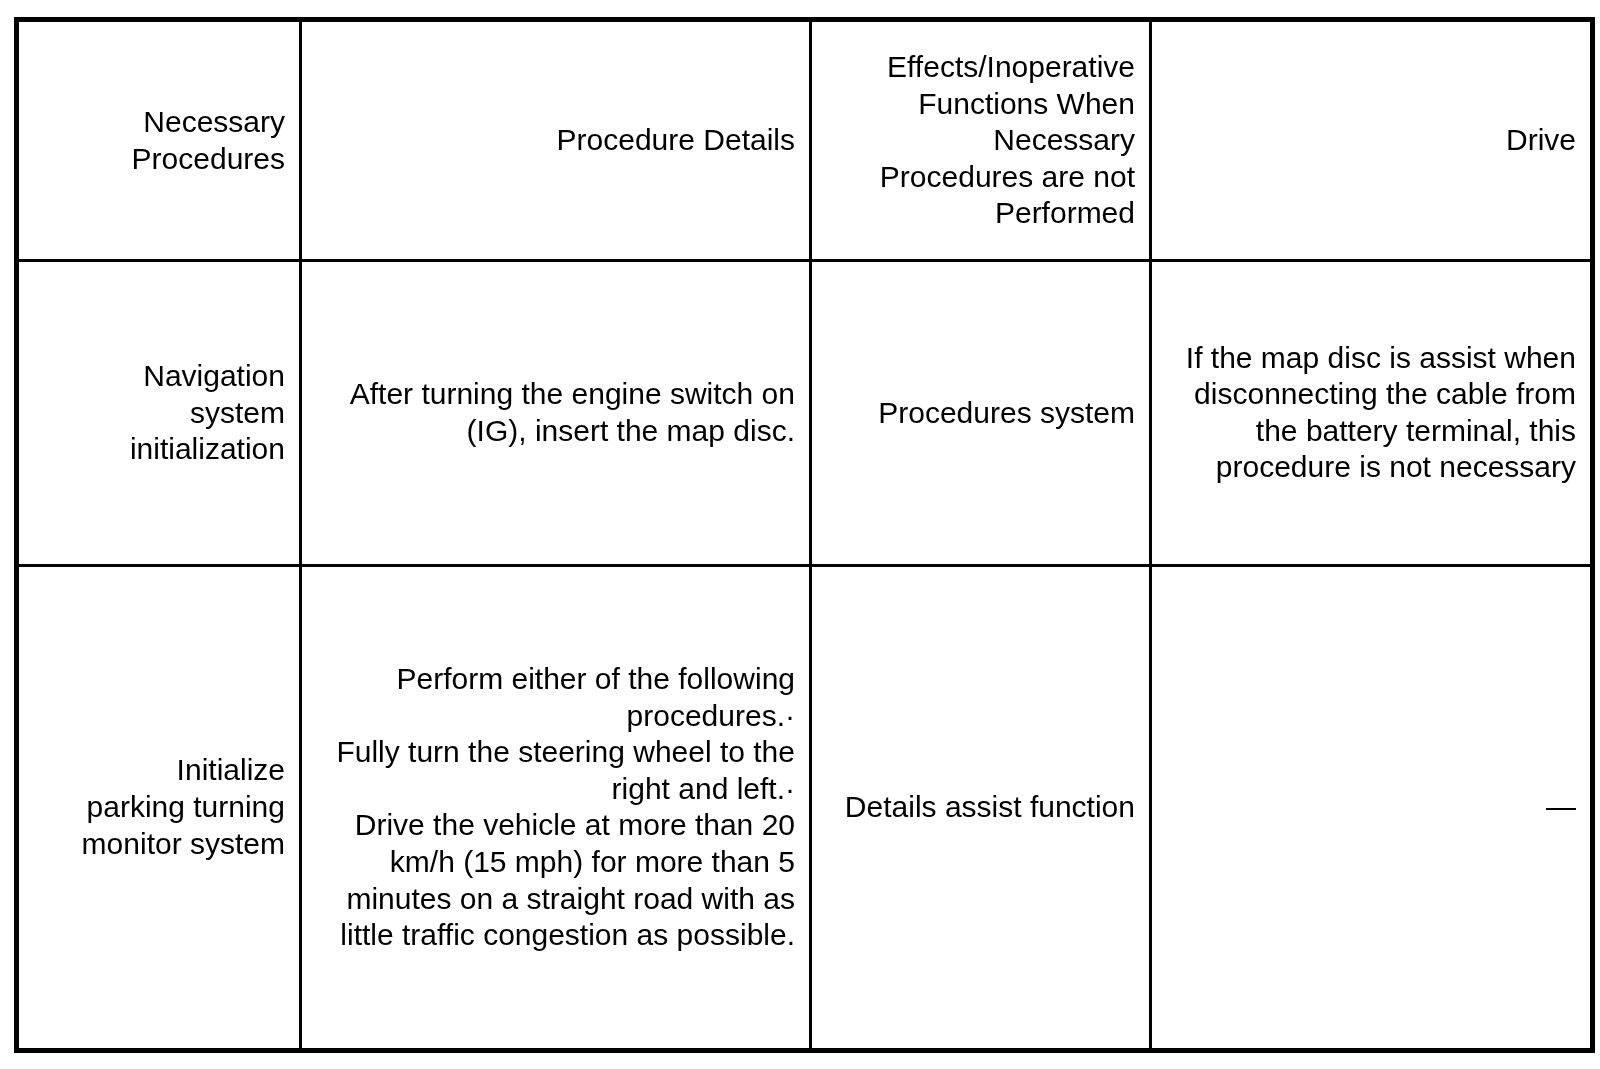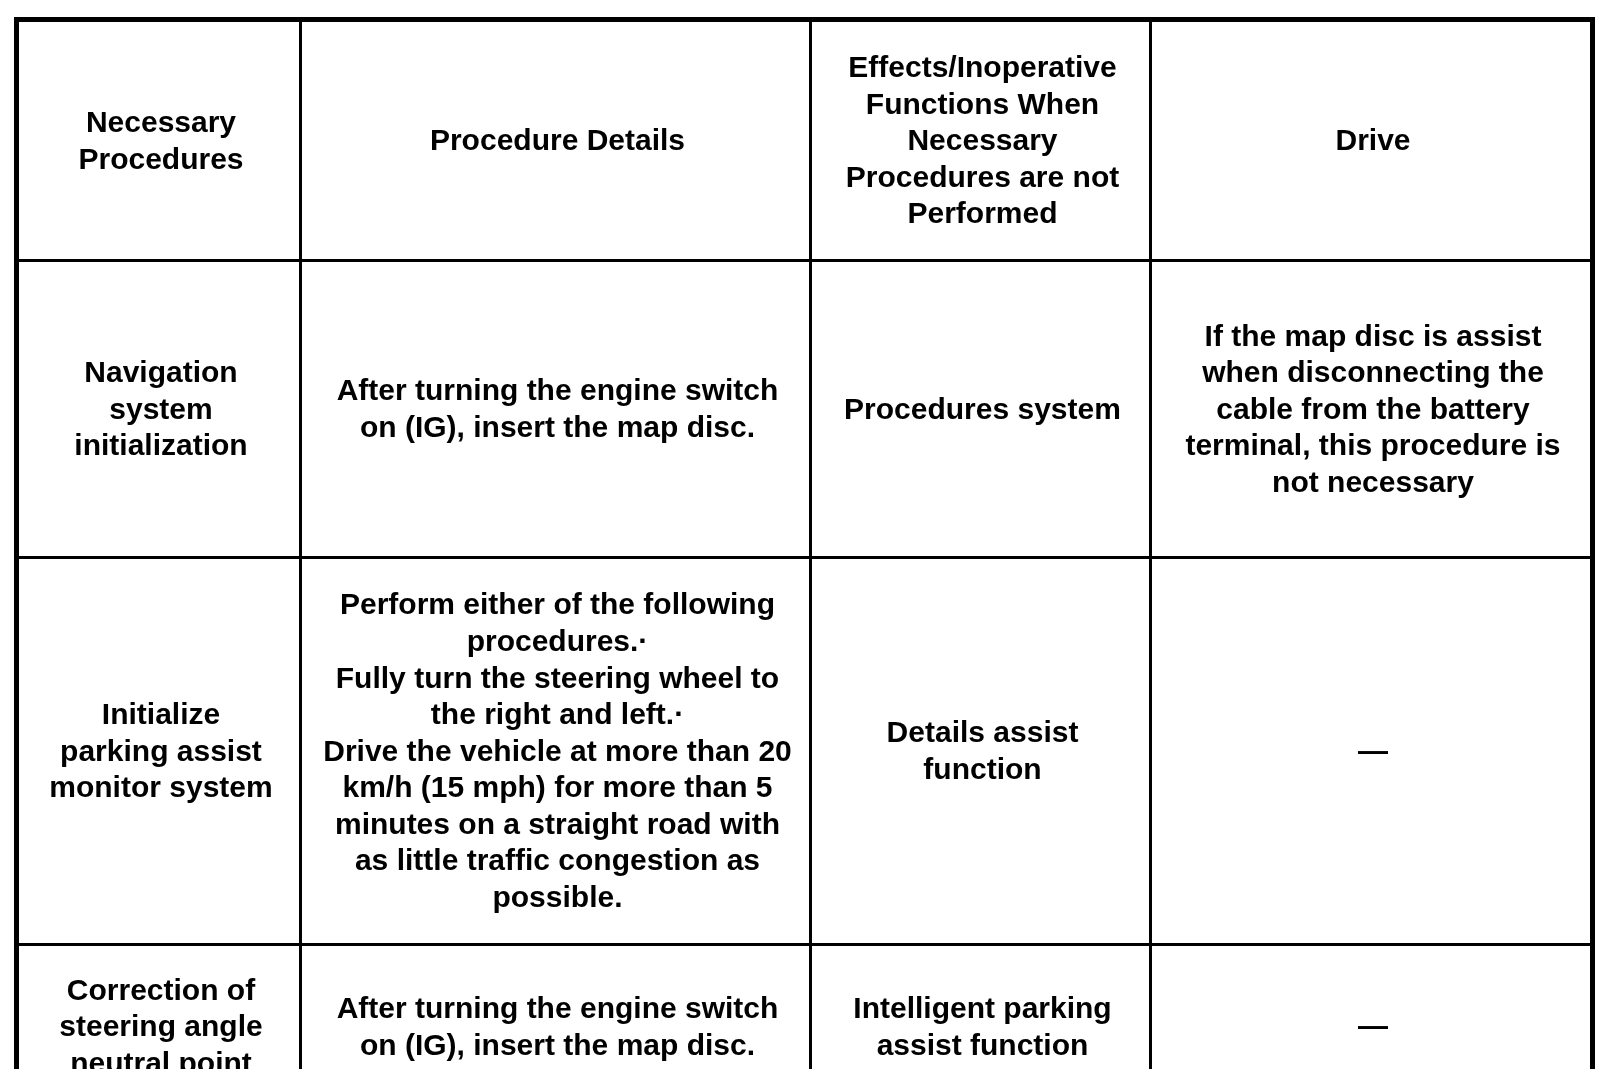--- a/index.html
+++ b/index.html
@@ -44,22 +44,22 @@
   .proc-table col.c-notes  { width: 442px; }
 
   .proc-table td,
   .proc-table th {
     box-sizing: border-box;
     border: 0;
     border-right: 3px solid #000000;
     border-bottom: 3px solid #000000;
     padding: 10px 14px 10px 18px;
     vertical-align: middle;
-    text-align: center;
-    font-weight: bold;
+    text-align: right;
+    font-weight: normal;
     font-size: 30px;
     line-height: 1.22;
     color: #000000;
     word-wrap: break-word;
     margin-left: 36px;
   }
 
   .proc-table tr > :last-child { border-right: 0; }
   .proc-table tr:last-child > td { border-bottom: 0; }
 
@@ -77,21 +77,21 @@
     padding-left: 14px;
   }
   .dash-cell .cell-text {
     display: inline-block;
     font-size: 30px;
     line-height: 1;
   }
 
   
   .row-head   { height: 241px; }
-  .row-nav    { height: 297px; }
+  .row-nav    { height: 243px; }
   .row-park   { height: 387px; }
   .row-steer  { height: 165px; }
 
   
   .detail-long .cell-text { line-height: 1.22; }
 </style>
 </head>
 <body>
 
 <div class="page">
@@ -141,49 +141,33 @@
           <span class="cell-text">Procedures system</span>
         </td>
         <td>
           <span class="cell-text">If the map disc is assist when disconnecting the cable from the battery terminal, this procedure is not necessary</span>
         </td>
       </tr>
 
       <tr class="row-park">
         <td>
           <span class="cell-text">Initialize
-parking assist
+parking turning
 monitor system</span>
         </td>
         <td class="detail-long">
           <span class="cell-text">Perform either of the following procedures.·
 Fully turn the steering wheel to the right and left.·
 Drive the vehicle at more than 20 km/h (15 mph) for more than 5 minutes on a straight road with as little traffic congestion as possible.</span>
         </td>
         <td>
           <span class="cell-text">Details assist function</span>
         </td>
         <td class="dash-cell">
           <span class="cell-text">—</span>
         </td>
       </tr>
 
-      <tr class="row-steer">
-        <td>
-          <span class="cell-text">Correction of
-steering angle
-neutral point</span>
-        </td>
-        <td>
-          <span class="cell-text">After turning the engine switch on (IG), insert the map disc.</span>
-        </td>
-        <td>
-          <span class="cell-text">Intelligent parking assist function</span>
-        </td>
-        <td class="dash-cell">
-          <span class="cell-text">—</span>
-        </td>
-      </tr>
 
     </tbody>
   </table>
 
 </div>
 
 </body></html>

